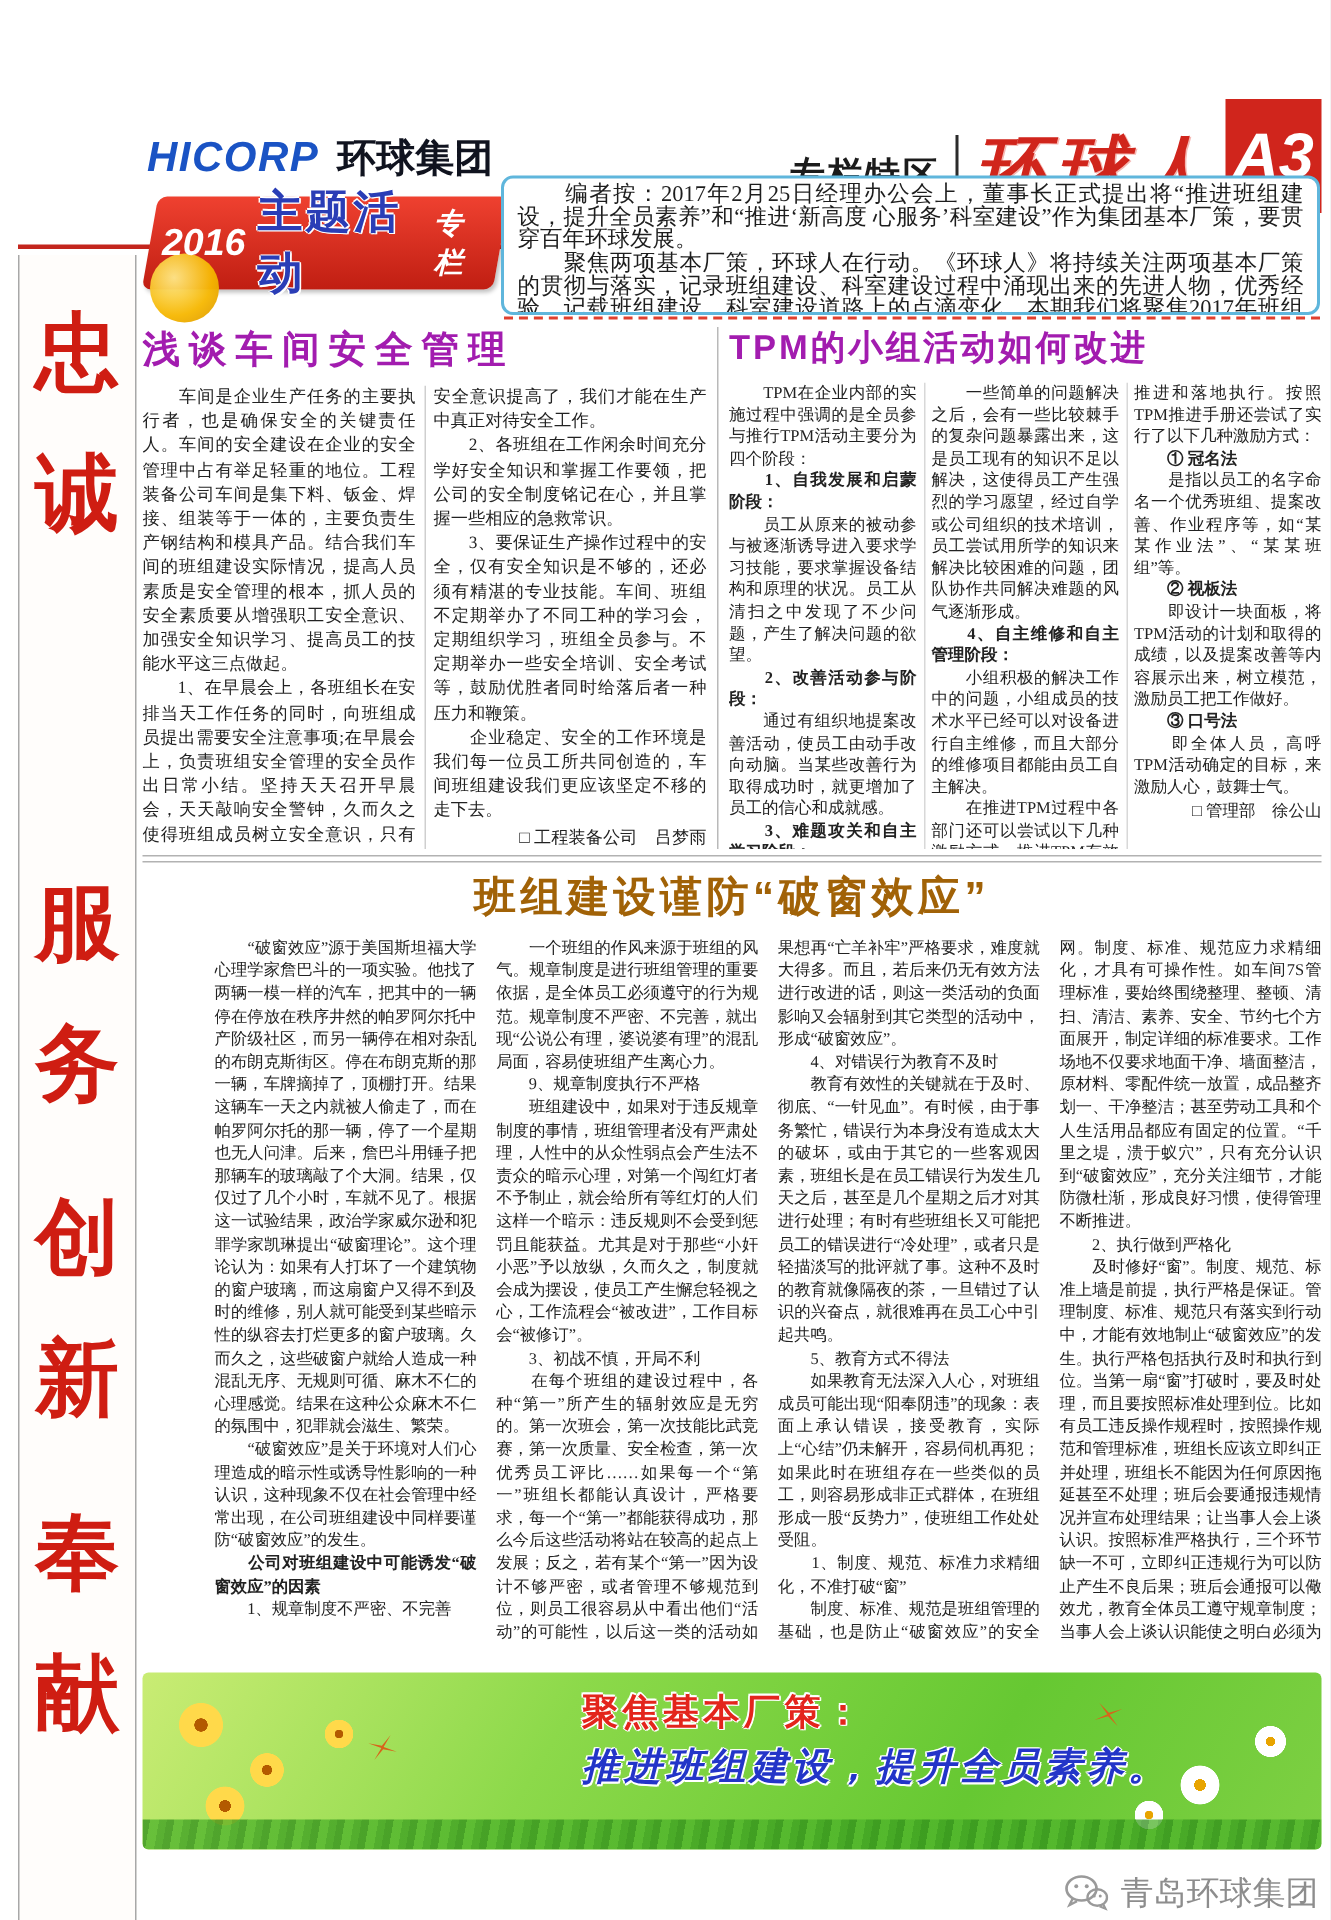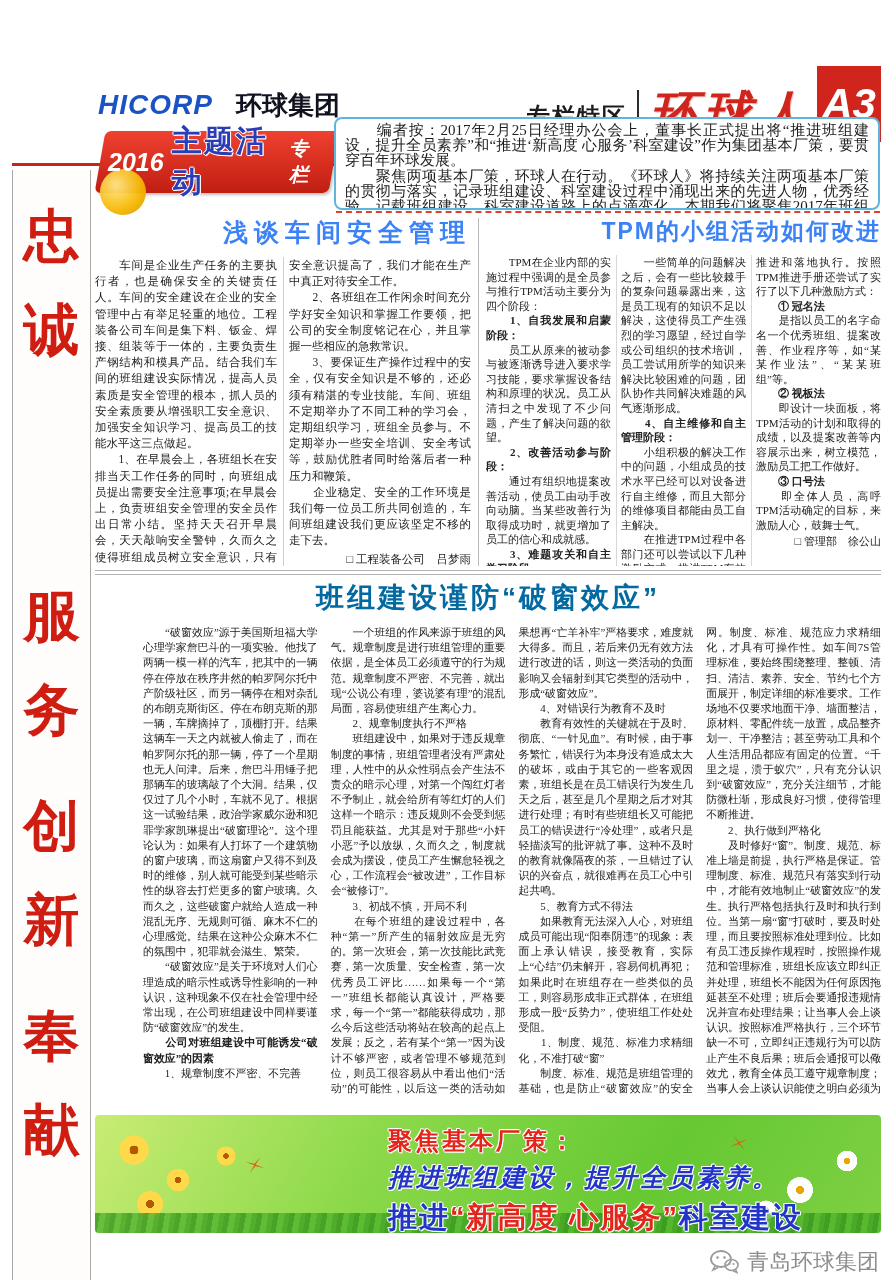--- a/index.html
+++ b/index.html
@@ -1,19 +1,19 @@
 <!DOCTYPE html>
 <html><head>
 <meta charset="utf-8">
 <style>
   html,body{margin:0;padding:0;background:#e9e9e9;}
   .page{position:relative;width:887px;height:1280px;background:#ffffff;margin:0 auto;overflow:hidden;
         font-family:"Liberation Serif","DejaVu Serif",serif;color:#222;}
   
-  .logo{position:absolute;left:98px;top:88px;display:flex;align-items:baseline;gap:23px;}
+  .logo{position:absolute;left:98px;top:88px;display:flex;align-items:baseline;gap:12px;}
   .logo-en{font-family:"Liberation Sans","DejaVu Sans",sans-serif;font-weight:bold;font-style:italic;
            font-size:28px;color:#1a53c4;letter-spacing:1px;}
   .logo-cn{font-family:"Liberation Sans","DejaVu Sans",sans-serif;font-weight:bold;font-size:26px;color:#10131f;}
   .masthead{position:absolute;right:6px;top:66px;display:flex;align-items:flex-end;}
   .section-label{font-size:23px;font-weight:bold;color:#1b1b1b;padding-bottom:10px;margin-right:10px;letter-spacing:2px;}
   .mast-divider{width:2px;height:52px;background:#2b2b2b;margin-right:10px;}
   .mast-title{font-size:48px;font-weight:bold;color:#d0251c;letter-spacing:6px;line-height:1;
               font-style:italic;text-shadow:1px 1px 0 #f5b9b4;padding-bottom:4px;}
   .page-badge{width:64px;height:76px;background:#d0251c;color:#fff;display:flex;align-items:center;justify-content:center;
               font-family:"Liberation Sans","DejaVu Sans",sans-serif;font-weight:bold;font-style:italic;font-size:42px;margin-left:6px;}
@@ -44,29 +44,29 @@
   .strip-char + .strip-char{margin-top:38px;}
   .strip-char:nth-child(3){margin-top:230px;}
   .strip-char:nth-child(5){margin-top:60px;}
   .strip-char:nth-child(7){margin-top:60px;}
   
   .main{position:absolute;left:95px;top:214px;width:786px;}
   .top-articles{display:flex;height:352px;overflow:hidden;}
   .article-1{width:376px;display:flex;flex-direction:column;}
   .article-2{flex:1;display:flex;flex-direction:column;}
   .v-divider{width:0;border-left:1px solid #b9b9b9;margin:4px 7px 0 7px;}
-  .a-title{font-family:"Liberation Sans","DejaVu Sans",sans-serif;font-weight:bold;text-align:right;color:#3b82f6;margin:2px 0 8px 0;}
+  .a-title{font-family:"Liberation Sans","DejaVu Sans",sans-serif;font-weight:bold;text-align:left;color:#a21caf;margin:2px 0 8px 0;}
   .a1-title{font-size:25px;letter-spacing:6px;}
   .a2-title{font-size:23px;letter-spacing:2px;}
   .a1-body{flex:1;column-count:2;column-gap:12px;column-rule:1px solid #cfcfcf;
            font-size:11.5px;line-height:16.2px;text-align:justify;overflow:hidden;}
   .a2-body{flex:1;column-count:3;column-gap:10px;column-rule:1px solid #d8d8d8;
            font-size:11px;line-height:14.6px;text-align:justify;overflow:hidden;}
   .h-divider{border-top:1px solid #b2b2b2;border-bottom:1px solid #b2b2b2;height:3px;margin:4px 0;}
-  .a3-title{font-family:"Liberation Sans","DejaVu Sans",sans-serif;font-weight:bold;text-align:center;color:#0369a1;
+  .a3-title{font-family:"Liberation Sans","DejaVu Sans",sans-serif;font-weight:bold;text-align:center;color:#a16207;
             font-size:28px;letter-spacing:3px;margin:4px 0 8px 0;}
   .a3-body{height:480px;column-count:4;column-gap:13px;font-size:10.9px;line-height:15.2px;
            text-align:justify;overflow:hidden;margin-left:48px;}
   .para{margin:0;}
   .para.bold{font-weight:bold;}
   .para.right{text-align:right;margin-top:2px;}
   
   .green-banner{position:relative;margin-top:10px;height:118px;border-radius:4px;overflow:hidden;
                 background:linear-gradient(120deg,#c9ec74 0%,#8cd94a 35%,#66c832 70%,#7ed043 100%);}
   .grass{position:absolute;left:0;right:0;bottom:0;height:20px;
@@ -170,21 +170,21 @@
     <div class="h-divider"></div>
 
     <article>
       <h2 class="a3-title">班组建设谨防“破窗效应”</h2>
       <div class="a3-body">
           <p class="para">　　“破窗效应”源于美国斯坦福大学心理学家詹巴斗的一项实验。他找了两辆一模一样的汽车，把其中的一辆停在停放在秩序井然的帕罗阿尔托中产阶级社区，而另一辆停在相对杂乱的布朗克斯街区。停在布朗克斯的那一辆，车牌摘掉了，顶棚打开。结果这辆车一天之内就被人偷走了，而在帕罗阿尔托的那一辆，停了一个星期也无人问津。后来，詹巴斗用锤子把那辆车的玻璃敲了个大洞。结果，仅仅过了几个小时，车就不见了。根据这一试验结果，政治学家威尔逊和犯罪学家凯琳提出“破窗理论”。这个理论认为：如果有人打坏了一个建筑物的窗户玻璃，而这扇窗户又得不到及时的维修，别人就可能受到某些暗示性的纵容去打烂更多的窗户玻璃。久而久之，这些破窗户就给人造成一种混乱无序、无规则可循、麻木不仁的心理感觉。结果在这种公众麻木不仁的氛围中，犯罪就会滋生、繁荣。</p>
           <p class="para">　　“破窗效应”是关于环境对人们心理造成的暗示性或诱导性影响的一种认识，这种现象不仅在社会管理中经常出现，在公司班组建设中同样要谨防“破窗效应”的发生。</p>
           <p class="para bold">　　公司对班组建设中可能诱发“破窗效应”的因素</p>
           <p class="para">　　1、规章制度不严密、不完善</p>
           <p class="para">　　一个班组的作风来源于班组的风气。规章制度是进行班组管理的重要依据，是全体员工必须遵守的行为规范。规章制度不严密、不完善，就出现“公说公有理，婆说婆有理”的混乱局面，容易使班组产生离心力。</p>
-          <p class="para">　　2、规章制度执行不严格</p>
+          <p class="para">　　9、规章制度执行不严格</p>
           <p class="para">　　班组建设中，如果对于违反规章制度的事情，班组管理者没有严肃处理，人性中的从众性弱点会产生法不责众的暗示心理，对第一个闯红灯者不予制止，就会给所有等红灯的人们这样一个暗示：违反规则不会受到惩罚且能获益。尤其是对于那些“小奸小恶”予以放纵，久而久之，制度就会成为摆设，使员工产生懈怠轻视之心，工作流程会“被改进”，工作目标会“被修订”。</p>
           <p class="para">　　3、初战不慎，开局不利</p>
           <p class="para">　　在每个班组的建设过程中，各种“第一”所产生的辐射效应是无穷的。第一次班会，第一次技能比武竞赛，第一次质量、安全检查，第一次优秀员工评比……如果每一个“第一”班组长都能认真设计，严格要求，每一个“第一”都能获得成功，那么今后这些活动将站在较高的起点上发展；反之，若有某个“第一”因为设计不够严密，或者管理不够规范到位，则员工很容易从中看出他们“活动”的可能性，以后这一类的活动如果想再“亡羊补牢”严格要求，难度就大得多。而且，若后来仍无有效方法进行改进的话，则这一类活动的负面影响又会辐射到其它类型的活动中，形成“破窗效应”。</p>
           <p class="para">　　4、对错误行为教育不及时</p>
           <p class="para">　　教育有效性的关键就在于及时、彻底、“一针见血”。有时候，由于事务繁忙，错误行为本身没有造成太大的破坏，或由于其它的一些客观因素，班组长是在员工错误行为发生几天之后，甚至是几个星期之后才对其进行处理；有时有些班组长又可能把员工的错误进行“冷处理”，或者只是轻描淡写的批评就了事。这种不及时的教育就像隔夜的茶，一旦错过了认识的兴奋点，就很难再在员工心中引起共鸣。</p>
           <p class="para">　　5、教育方式不得法</p>
           <p class="para">　　如果教育无法深入人心，对班组成员可能出现“阳奉阴违”的现象：表面上承认错误，接受教育，实际上“心结”仍未解开，容易伺机再犯；如果此时在班组存在一些类似的员工，则容易形成非正式群体，在班组形成一股“反势力”，使班组工作处处受阻。</p>
           <p class="para">　　1、制度、规范、标准力求精细化，不准打破“窗”</p>
           <p class="para">　　制度、标准、规范是班组管理的基础，也是防止“破窗效应”的安全网。制度、标准、规范应力求精细化，才具有可操作性。如车间7S管理标准，要始终围绕整理、整顿、清扫、清洁、素养、安全、节约七个方面展开，制定详细的标准要求。工作场地不仅要求地面干净、墙面整洁，原材料、零配件统一放置，成品整齐划一、干净整洁；甚至劳动工具和个人生活用品都应有固定的位置。“千里之堤，溃于蚁穴”，只有充分认识到“破窗效应”，充分关注细节，才能防微杜渐，形成良好习惯，使得管理不断推进。</p>
           <p class="para">　　2、执行做到严格化</p>
@@ -199,21 +199,20 @@
       <div class="flower yellow" style="left:40px;top:74px;width:30px;height:30px;"></div>
       <div class="flower white" style="left:690px;top:60px;width:30px;height:30px;"></div>
       <div class="flower white" style="left:740px;top:34px;width:24px;height:24px;"></div>
       <div class="flower white" style="left:660px;top:84px;width:22px;height:22px;"></div>
       <div class="butterfly" style="left:152px;top:44px;transform:rotate(-20deg);"></div>
       <div class="butterfly" style="left:636px;top:22px;transform:rotate(15deg);"></div>
       <div class="grass"></div>
       <div class="banner-text">
         <div class="fb-line1">聚焦基本厂策：</div>
         <div class="fb-line2">推进班组建设，提升全员素养。</div>
-        <div class="fb-line3"><span>推进</span><span class="fb-quoted">“新高度 心服务”</span><span>科室建设</span></div>
       </div>
     </div>
 
     <div class="page-footer">
       <svg width="30" height="26" viewBox="0 0 30 26">
         <ellipse cx="12" cy="10" rx="10" ry="8" fill="none" stroke="#9a9a9a" stroke-width="1.8"></ellipse>
         <circle cx="8.5" cy="8.5" r="1.3" fill="#9a9a9a"></circle>
         <circle cx="15.5" cy="8.5" r="1.3" fill="#9a9a9a"></circle>
         <path d="M6 17 L4 21 L9 18.5" fill="none" stroke="#9a9a9a" stroke-width="1.6"></path>
         <ellipse cx="22.5" cy="16" rx="6.5" ry="5.5" fill="none" stroke="#9a9a9a" stroke-width="1.6"></ellipse>

